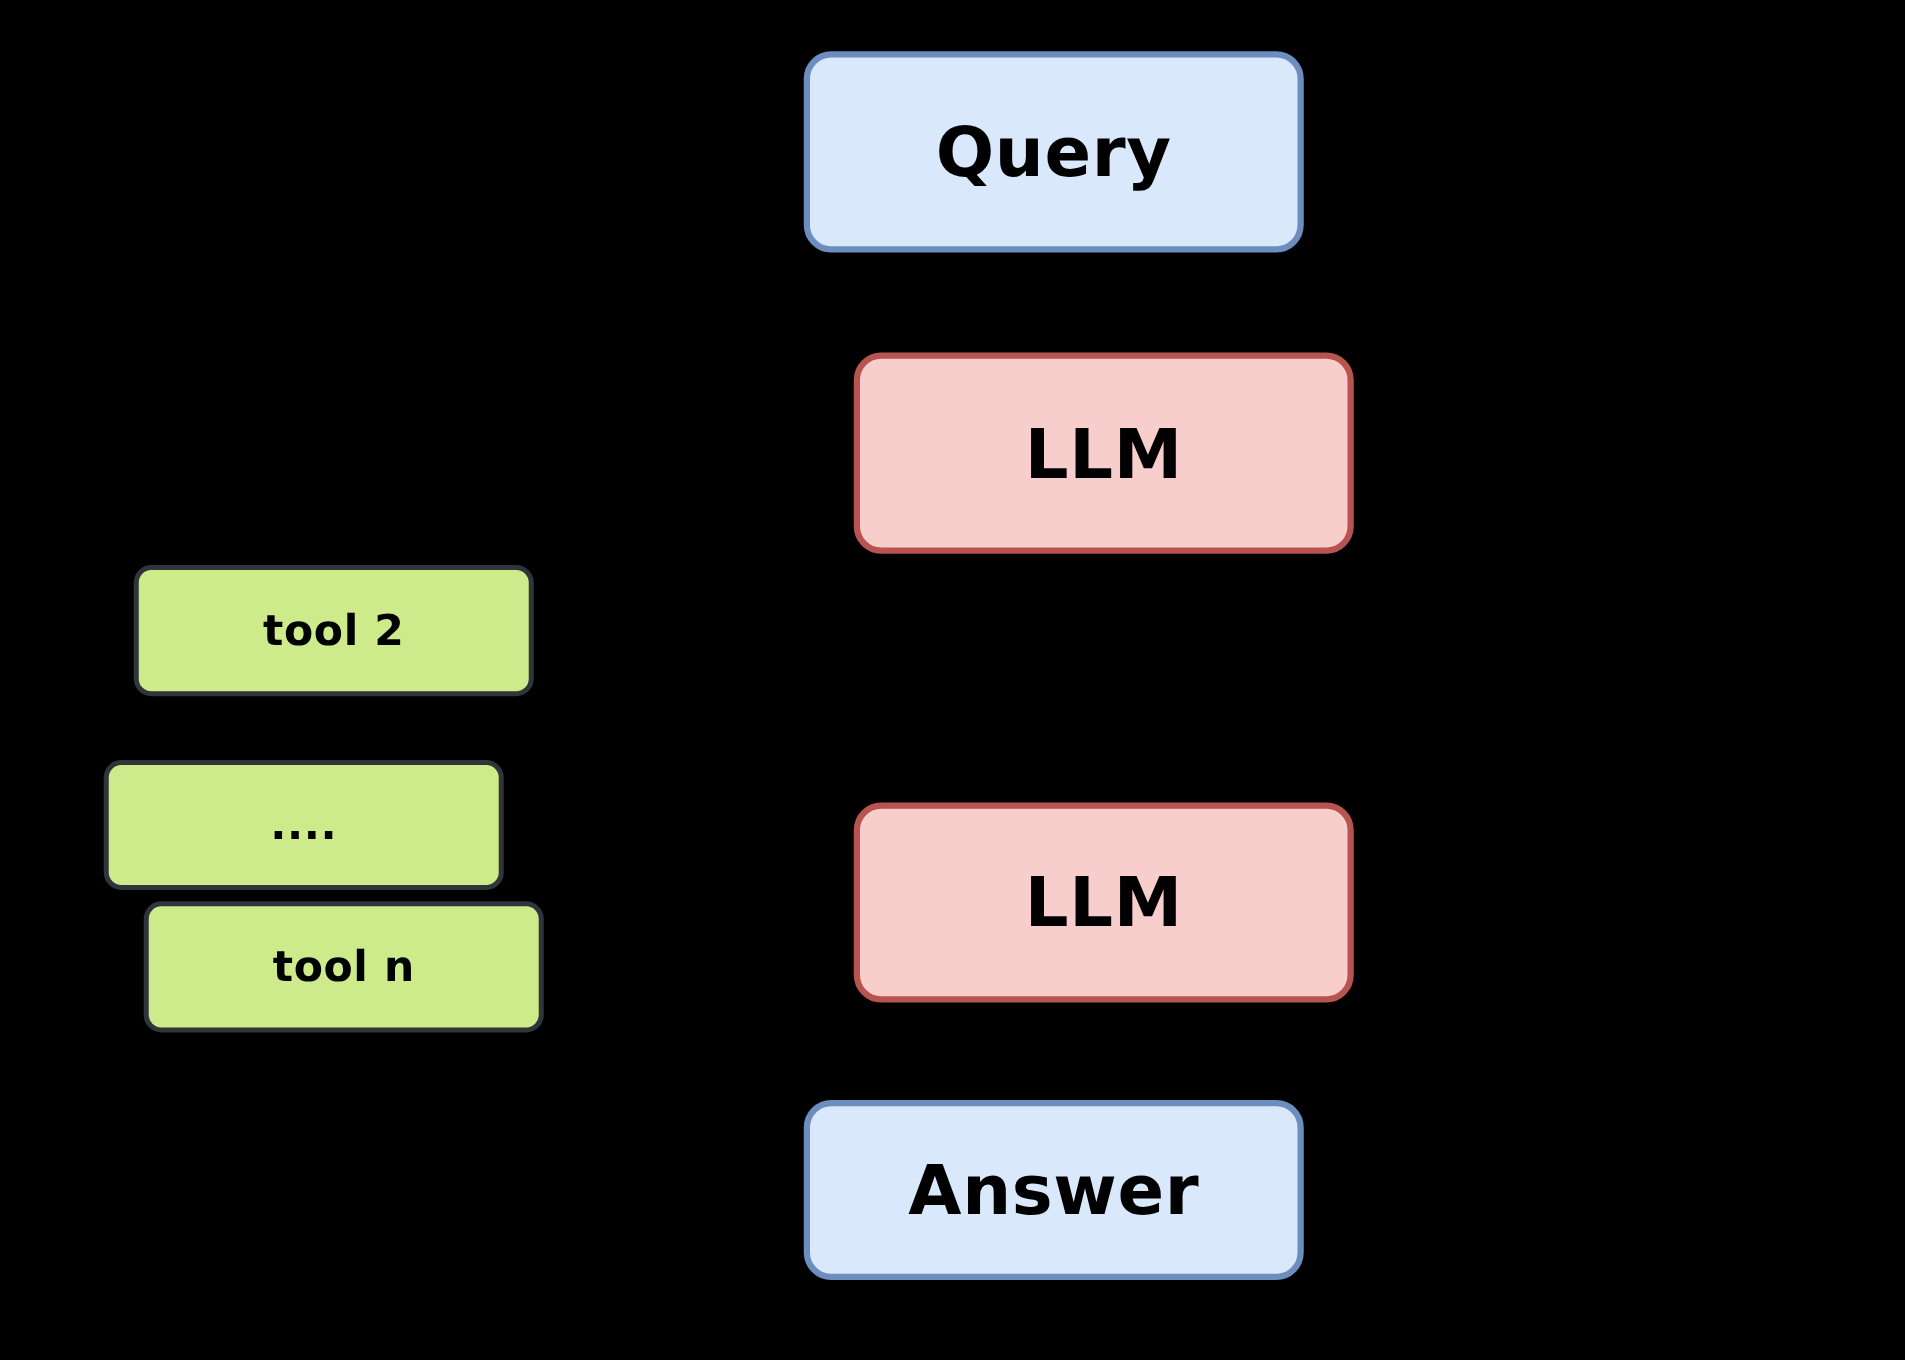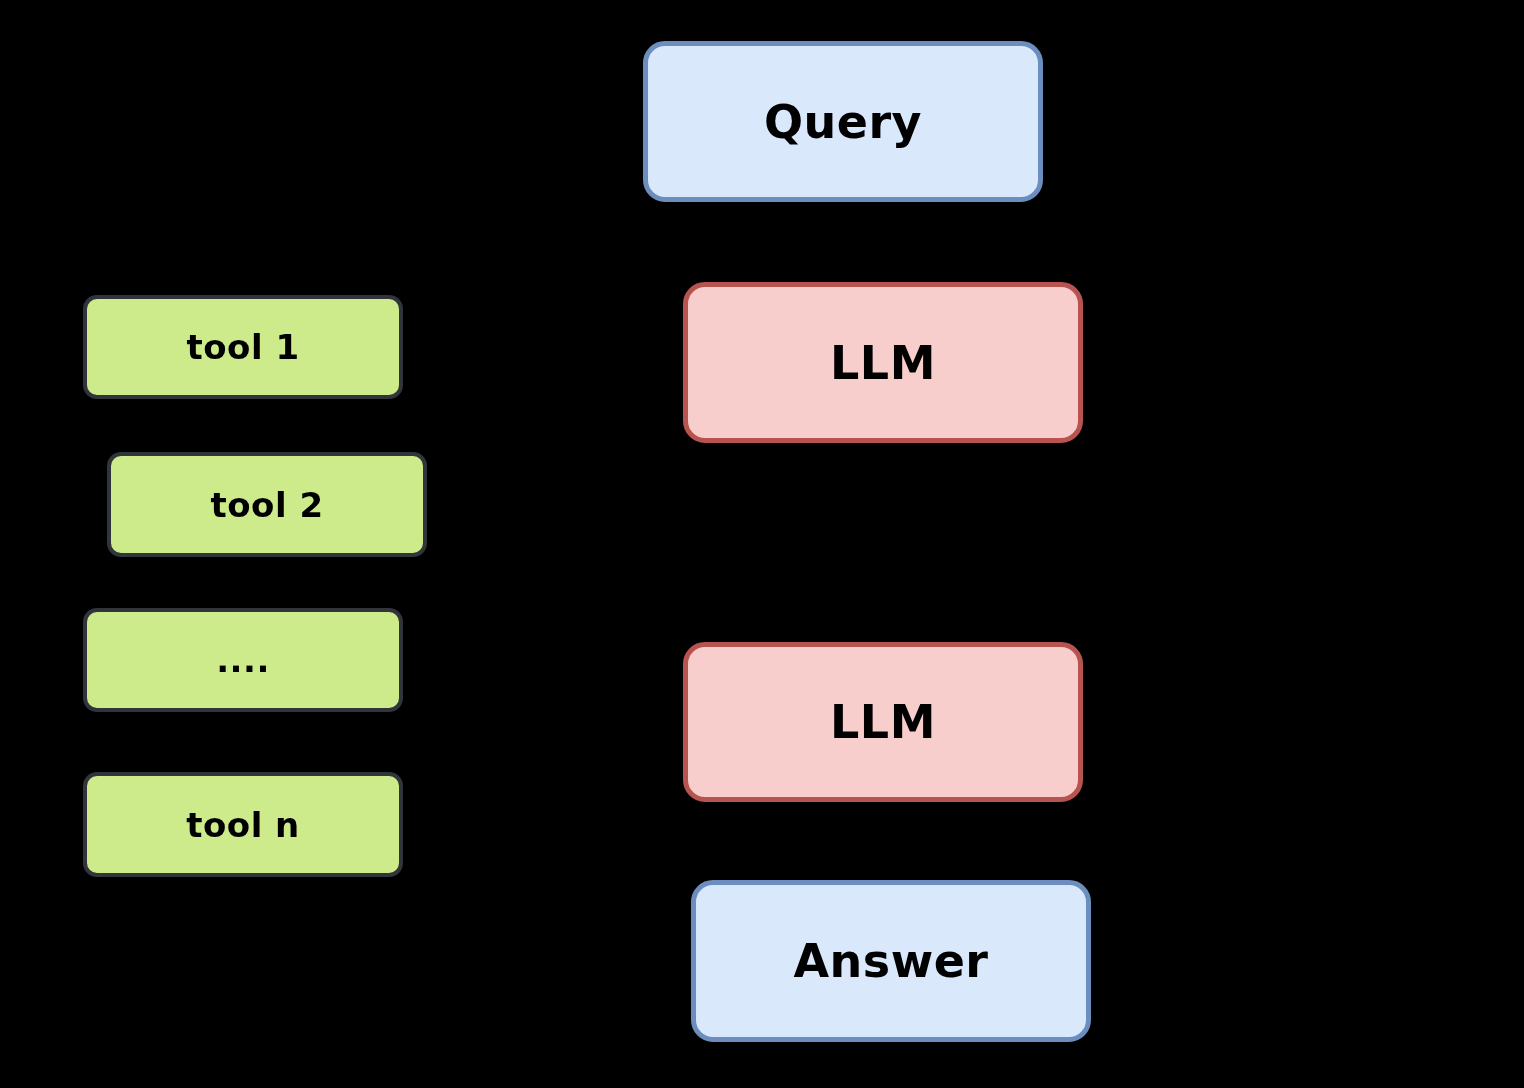--- a/index.html
+++ b/index.html
@@ -34,54 +34,51 @@
     width: 320px;
     background: #cdeb8b;
     border: 4px solid #2f353b;
     border-radius: 14px;
     font-size: 34px;
     font-weight: 600;
   }
   #tool-1    { top: 295px; height: 104px; }
   #tool-2    { top: 452px; height: 105px; margin-left: 24px; }
   #tool-dots { top: 608px; height: 104px; }
-  #tool-n    { top: 772px; height: 105px; }
+  #tool-n    { top: 721px; height: 105px; margin-left: 32px; }
 
   
   .flow {
     left: 643px;
     width: 400px;
     border-style: solid;
     border-width: 5px;
     border-radius: 22px;
-    font-size: 46px;
+    font-size: 55px;
     font-weight: 600;
   }
   .flow-blue {
     background: #dae8fc;
     border-color: #6c8ebf;
   }
   .flow-red {
     background: #f8cecc;
     border-color: #b85450;
     margin-left: 40px;
   }
   #query  { top: 41px;  height: 161px; }
   #llm-1  { top: 282px; height: 161px; }
   #llm-2  { top: 642px; height: 160px; }
-  #answer { top: 880px; height: 162px; margin-left: 48px; }
+  #answer { top: 880px; height: 144px; }
 </style>
 </head>
 <body>
 
 <div class="canvas">
 
-  <div class="node tool" id="tool-1">
-    <span>tool 1</span>
-  </div>
 
   <div class="node tool" id="tool-2">
     <span>tool 2</span>
   </div>
 
   <div class="node tool" id="tool-dots">
     <span>....</span>
   </div>
 
   <div class="node tool" id="tool-n">

